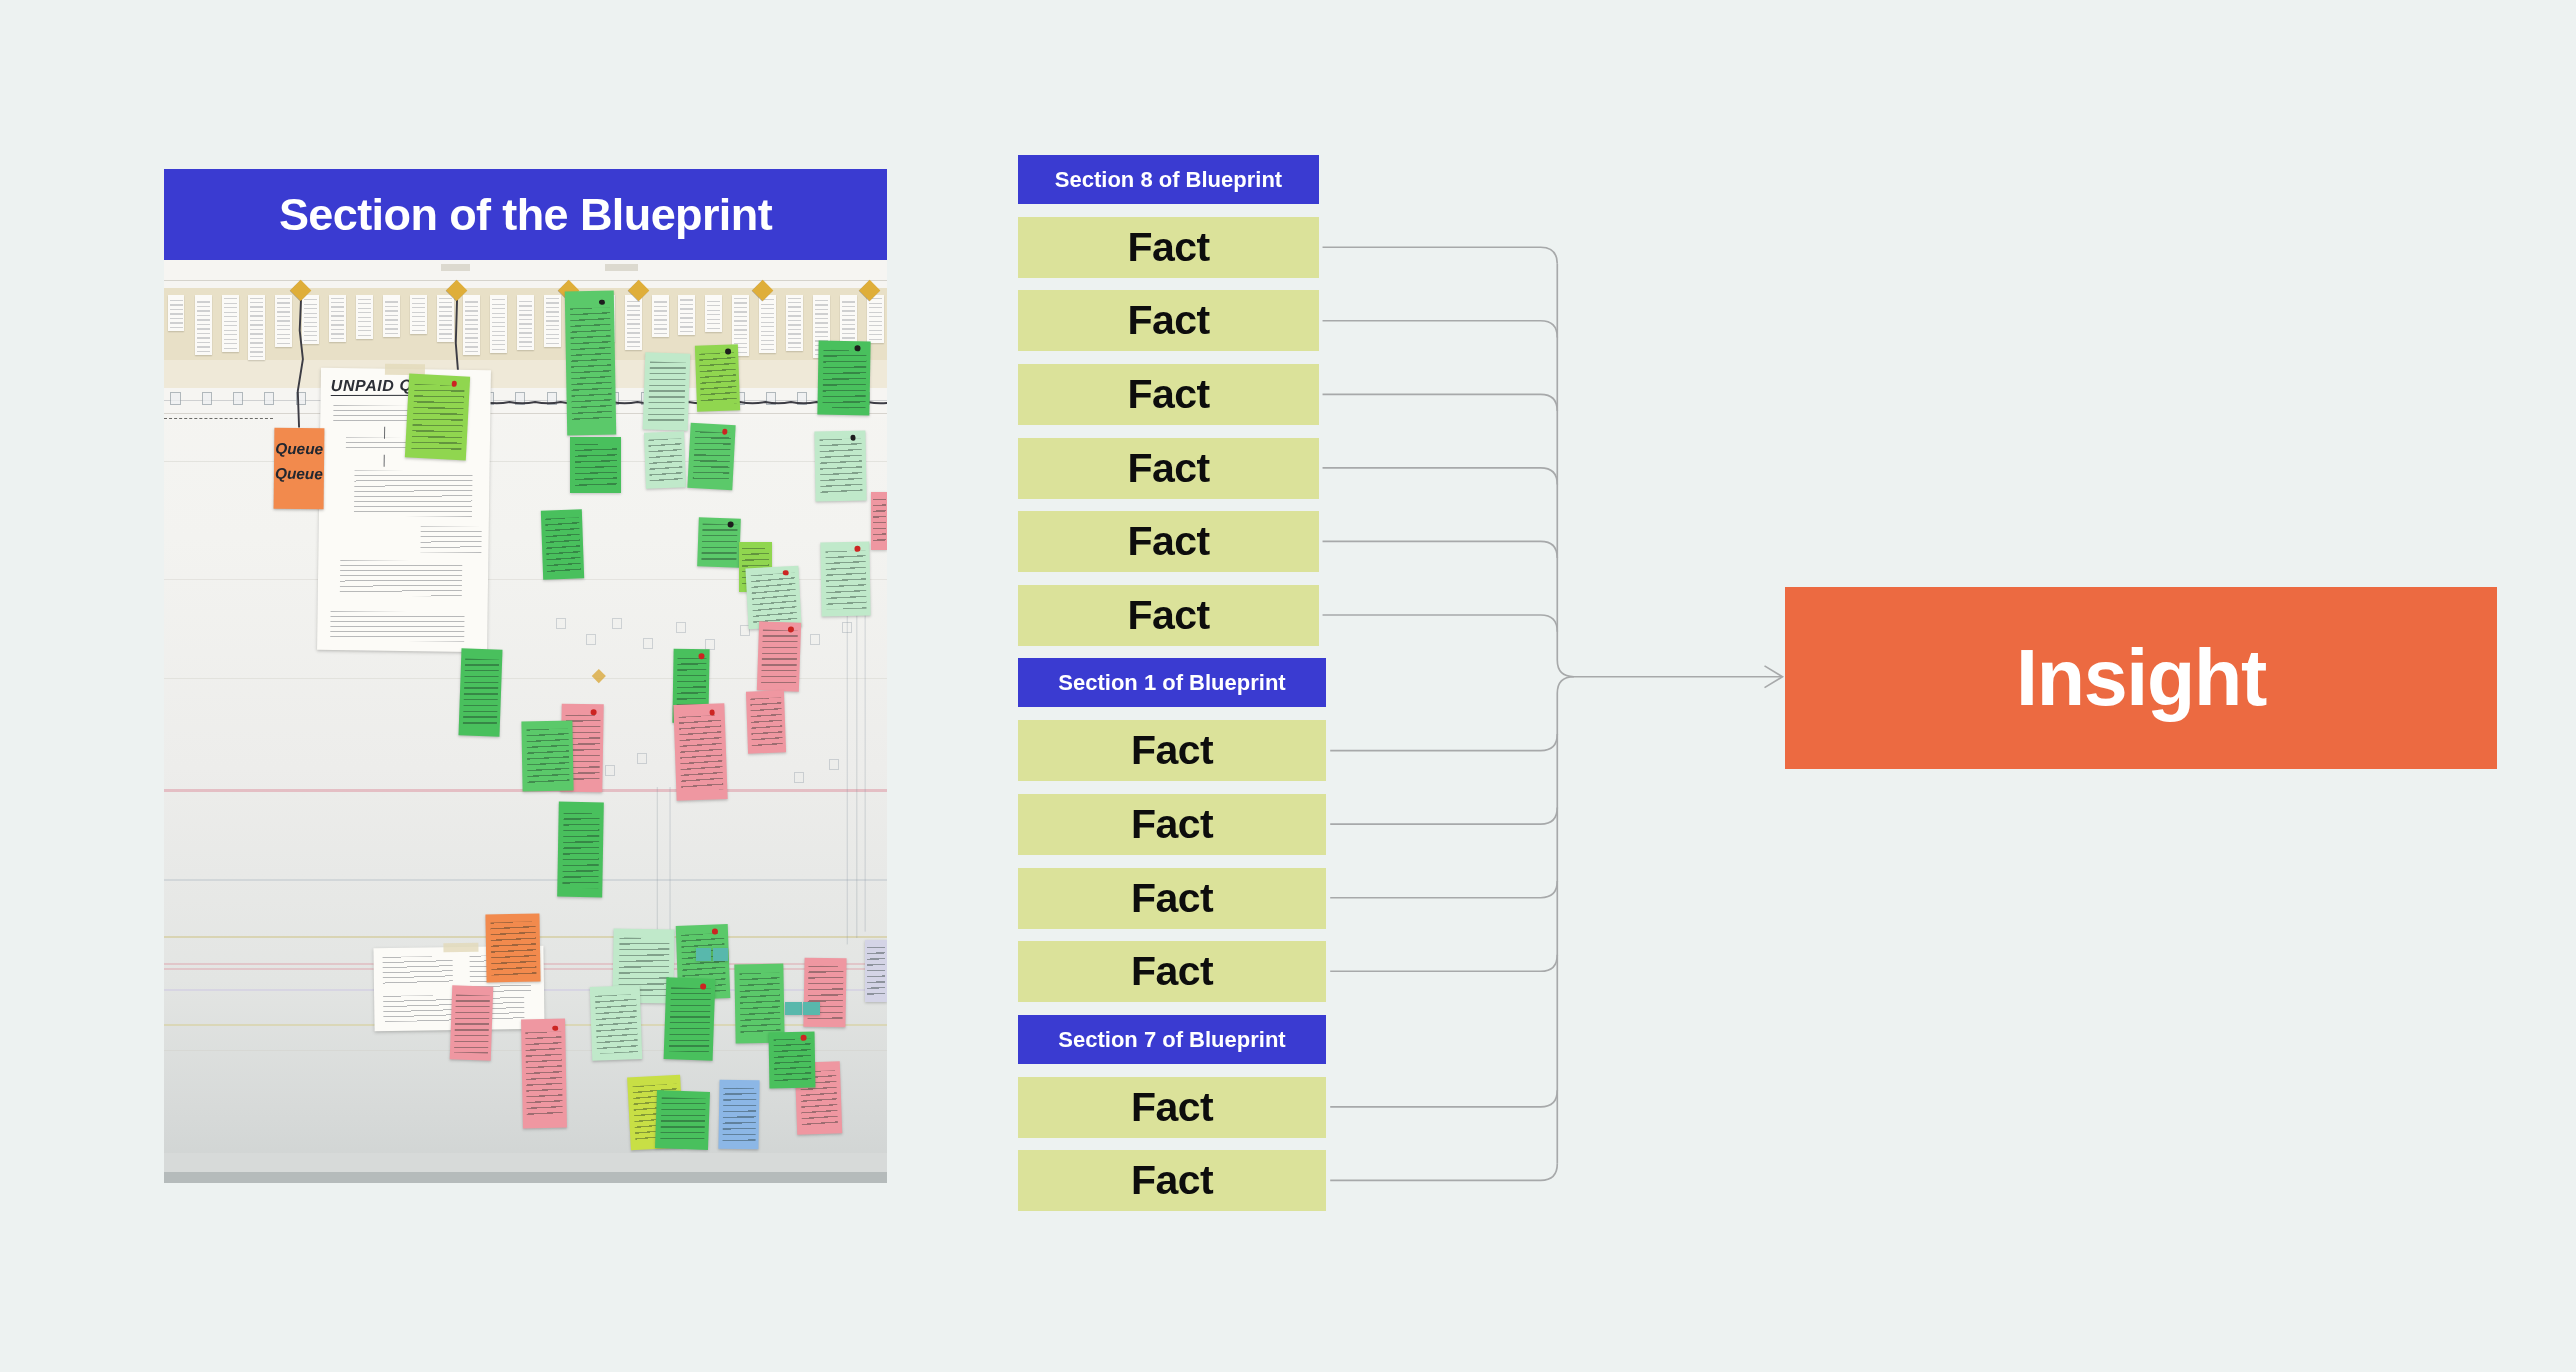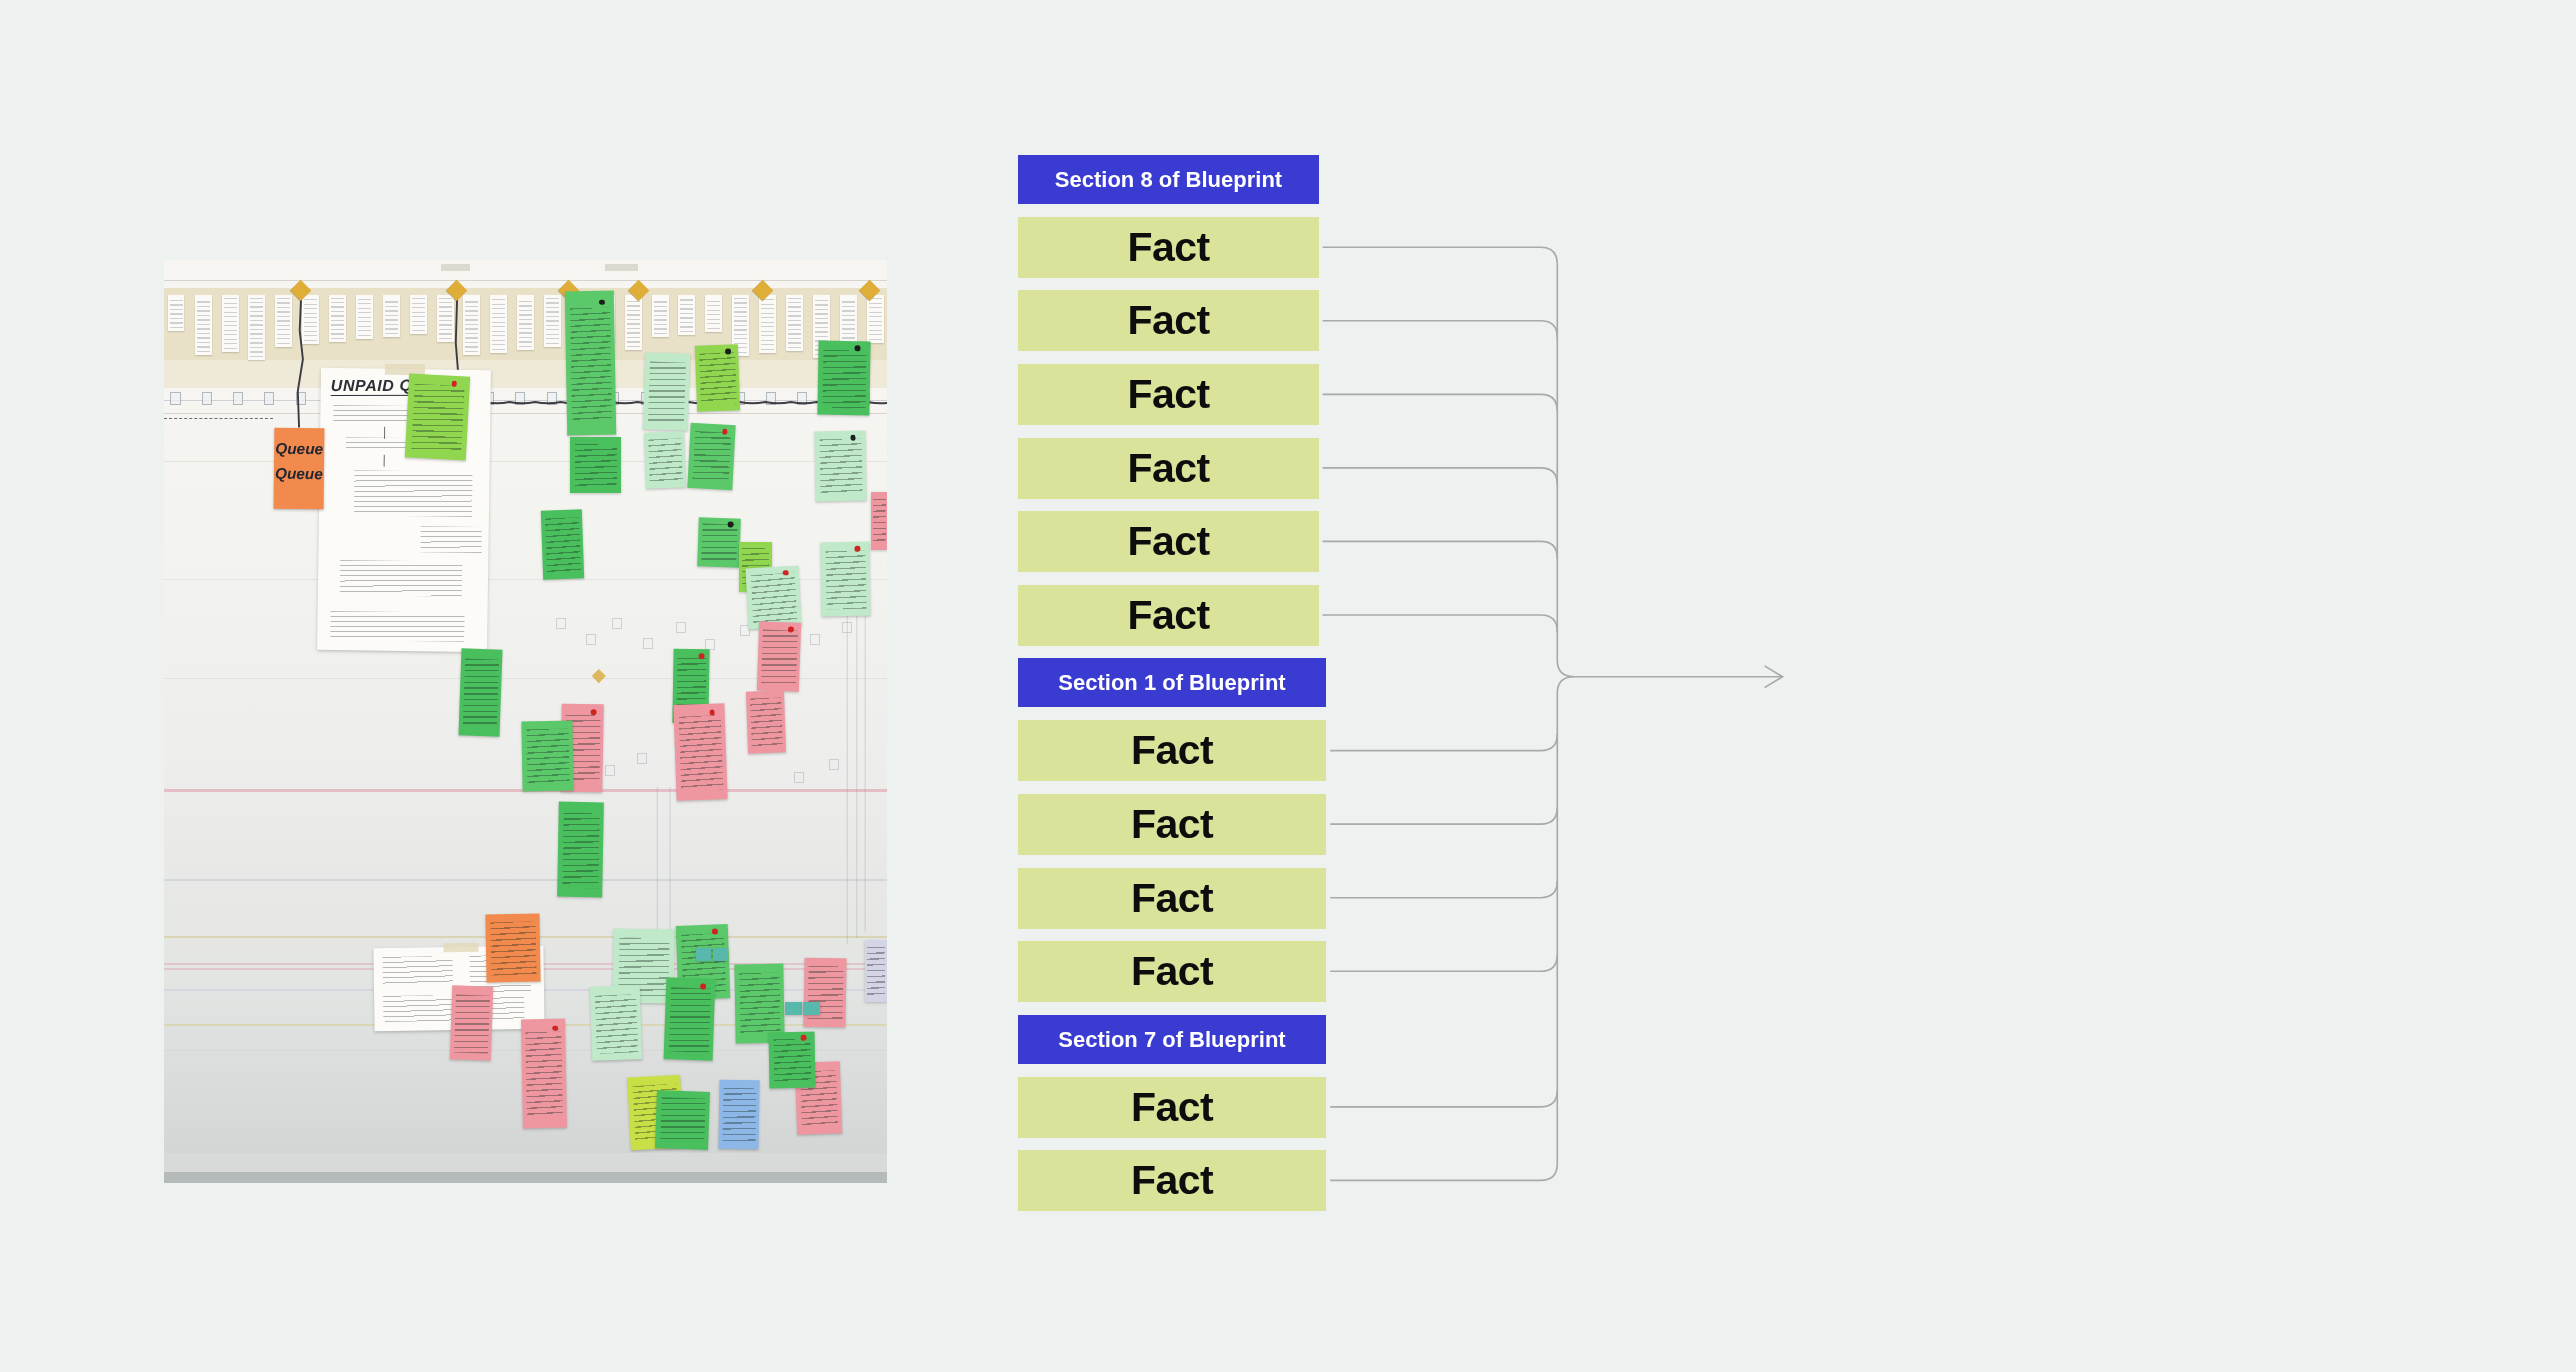--- a/index.html
+++ b/index.html
@@ -37,20 +37,23 @@
   
   #insight-box{left:1785px;top:587px;width:712px;height:182px;display:flex;align-items:center;justify-content:center;}
   #insight-label{color:#fff;font-weight:700;font-size:79px;letter-spacing:-1.3px;}
   svg{position:absolute;left:0;top:0;}
 </style>
 </head>
 <body style="background: rgb(237, 242, 241);">
 
 <div id="stage" style="background: rgb(237, 242, 241);">
 
+  <div class="abs" id="photo-title-bar" style="background: rgb(58, 59, 209);">
+    <span id="photo-title" style="color: rgb(255, 255, 255);">Section of the Blueprint</span>
+  </div>
 
   <div class="abs" id="photo-area">
       <div class="abs band" style="top: 0px; height: 28px; background: rgb(246, 245, 242);"></div>
       <div class="abs band" style="top: 20px; height: 1.3px; background: rgb(185, 182, 173); opacity: 0.55;"></div>
       <div class="abs band" style="top: 28px; height: 72px; background: rgb(232, 224, 199);"></div>
       <div class="abs band" style="top: 100px; height: 28px; background: rgb(239, 233, 216);"></div>
       <div class="abs band" style="top: 128px; height: 29px; background: rgb(246, 245, 242);"></div>
       <div class="abs lane" style="top: 153px; height: 1.3px; background: rgb(207, 204, 196); opacity: 0.8;"></div>
       <div class="abs lane" style="top: 201px; height: 1.3px; background: rgb(220, 220, 214); opacity: 0.7;"></div>
       <div class="abs lane" style="top: 319px; height: 1.3px; background: rgb(218, 217, 211); opacity: 0.6;"></div>
@@ -396,15 +399,18 @@
       <path d="M2079,1403.5 H2408 Q2434,1403.5 2434,1377.5" stroke="#a7a9aa" stroke-width="2.6" fill="none"></path>
       <path d="M2079,1518.5 H2408 Q2434,1518.5 2434,1492.5" stroke="#a7a9aa" stroke-width="2.6" fill="none"></path>
       <path d="M2079,1730.5 H2408 Q2434,1730.5 2434,1704.5" stroke="#a7a9aa" stroke-width="2.6" fill="none"></path>
       <path d="M2079,1845.5 H2408 Q2434,1845.5 2434,1819.5" stroke="#a7a9aa" stroke-width="2.6" fill="none"></path>
       <path d="M2434,412.5 V1032 Q2434,1058 2460,1058" stroke="#a7a9aa" stroke-width="2.6" fill="none"></path>
       <path d="M2434,1819.5 V1084 Q2434,1058 2460,1058" stroke="#a7a9aa" stroke-width="2.6" fill="none"></path>
       <path d="M2460,1058 H2786" stroke="#a7a9aa" stroke-width="2.6" fill="none"></path>
       <path d="M2758,1041 L2786,1058 L2758,1075" stroke="#a7a9aa" stroke-width="2.6" fill="none"></path>
     </svg>
 
+  <div class="abs" id="insight-box" style="background: rgb(236, 106, 65);">
+    <span id="insight-label" style="color: rgb(255, 255, 255);">Insight</span>
+  </div>
 
 </div>
 
 
 </body></html>

